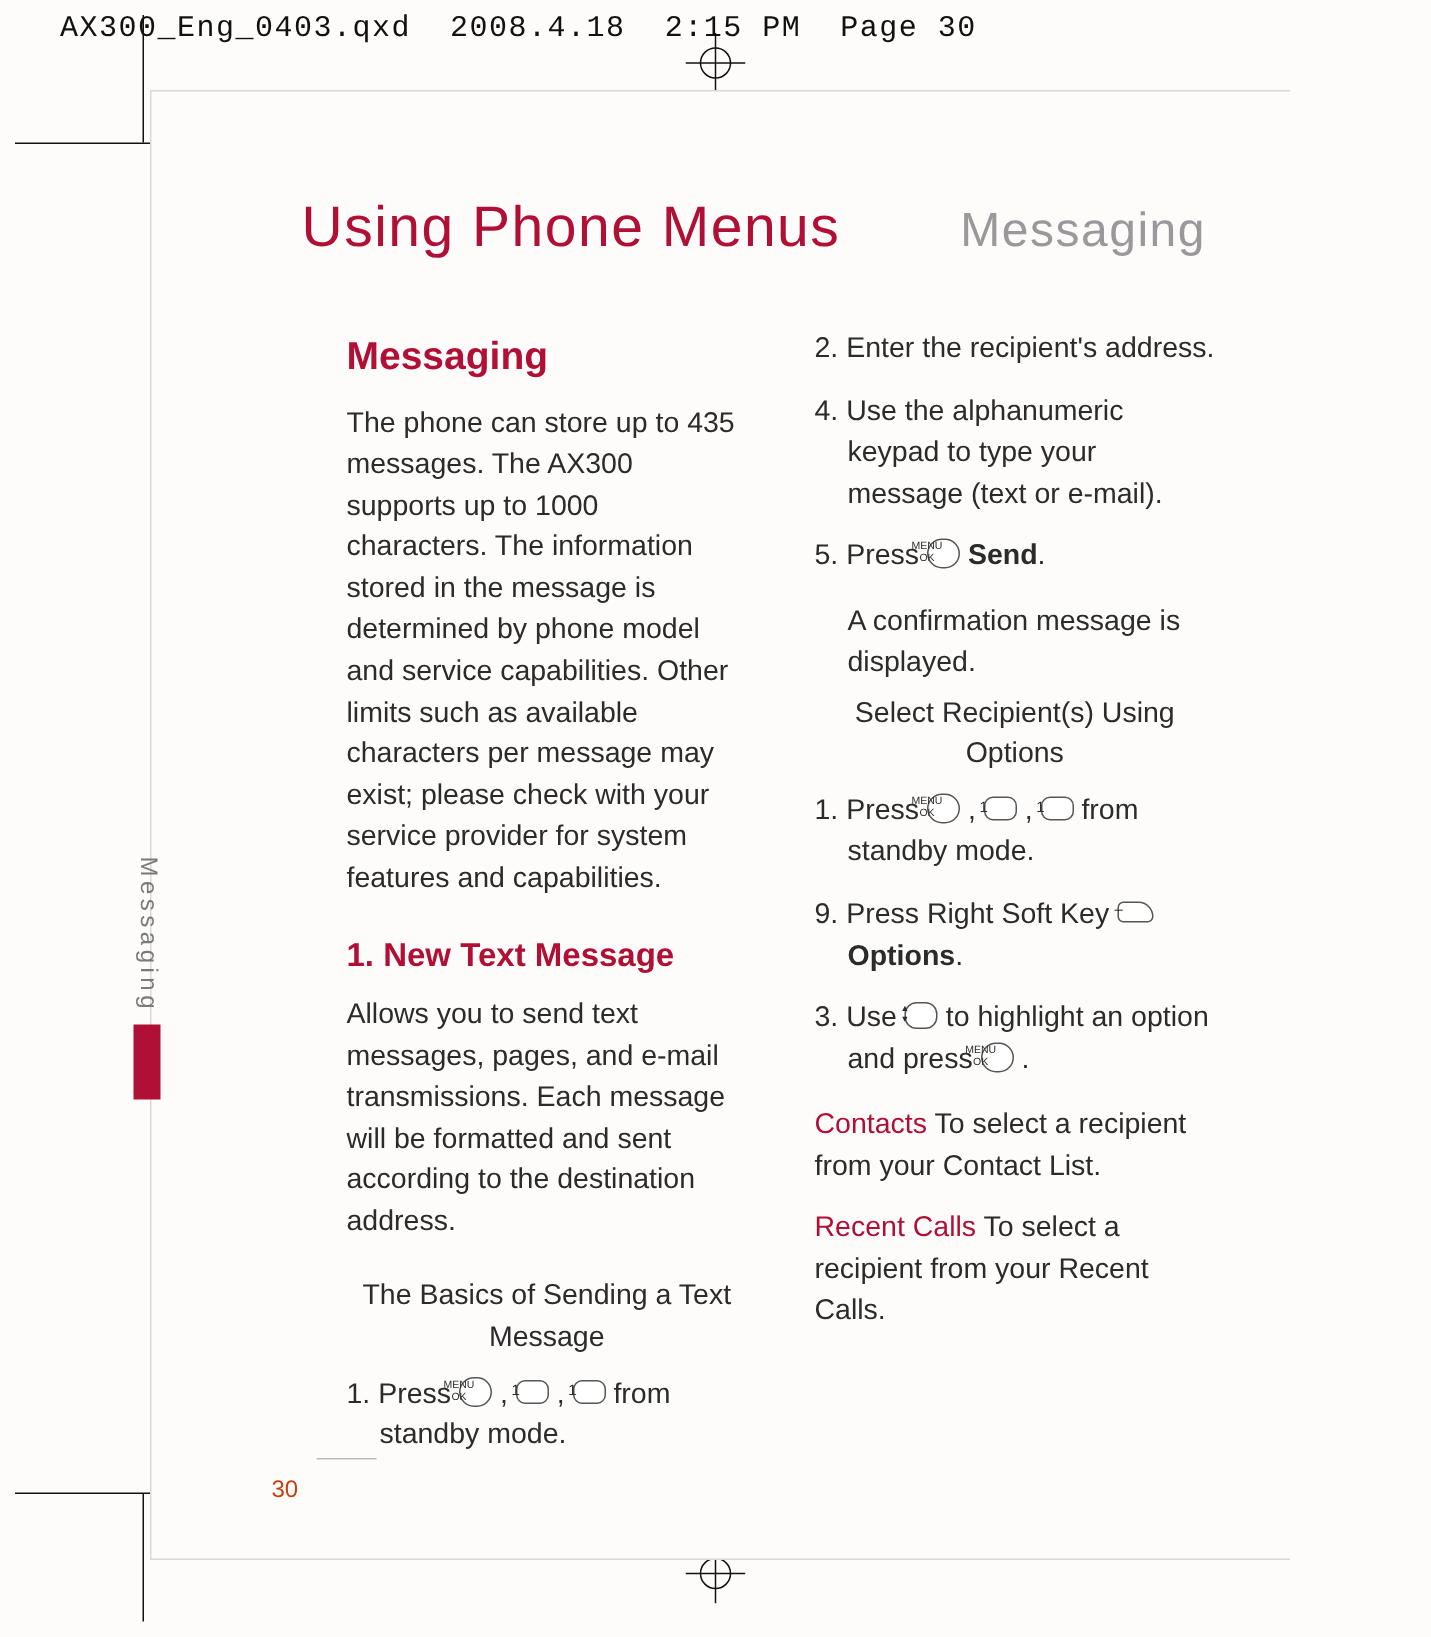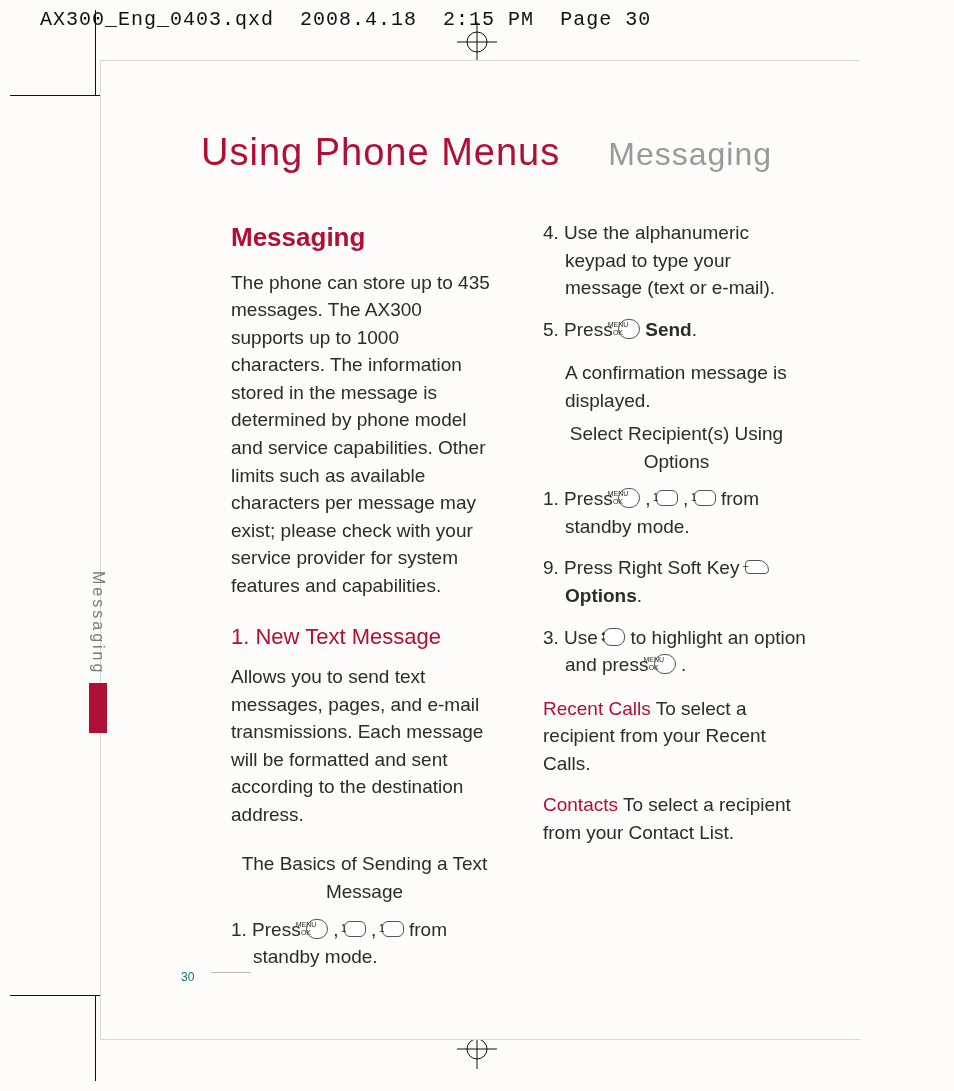--- a/index.html
+++ b/index.html
@@ -15,52 +15,52 @@
   
   .crop-h { position: absolute; height: 1px; background: #111; }
   .crop-v { position: absolute; width: 1px; background: #111; }
   .ctl-h { top: 95px; left: 10px; width: 90px; }
   .ctl-v { top: 10px; left: 95px; height: 85px; }
   .cbl-h { bottom: 95px; left: 10px; width: 90px; }
   .cbl-v { bottom: 10px; left: 95px; height: 85px; }
 
   
   .frame { position: absolute; top: 60px; left: 100px; width: 760px; height: 980px; border: 1px solid #d8d8d8; border-right: none; background: #fdfcfb; padding: 70px 50px 40px 60px; }
-  .title-row { display: flex; align-items: baseline; gap: 48px; margin-bottom: 45px; margin-left: 40px; }
+  .title-row { display: flex; align-items: baseline; gap: 80px; margin-bottom: 45px; margin-left: 40px; }
   .title-main { font-size: 38px; color: #b01035; font-weight: 400; letter-spacing: 1px; }
   .title-sub { font-size: 32px; color: #9a989a; letter-spacing: 1px; }
 
   .side-tab { position: absolute; left: -12px; top: 510px; display: flex; flex-direction: column; align-items: center; }
   .side-label { writing-mode: vertical-rl; font-size: 16px; letter-spacing: 3px; color: #7a7a7a; margin-bottom: 8px; }
   .side-bar { width: 18px; height: 50px; background: #b01035; }
 
   .cols { display: flex; gap: 45px; margin-left: 70px; }
   .col { width: 275px; font-size: 19px; line-height: 1.45; }
   .h-sec { font-size: 26px; color: #b01035; font-weight: 600; margin-bottom: 12px; }
   .para { margin-bottom: 22px; }
-  .h-sub { font-size: 22px; color: #b01035; font-weight: 400; margin-bottom: 10px; margin-top: 4px; }
+  .h-sub { font-size: 22px; color: #b01035; font-weight: 700; margin-bottom: 10px; margin-top: 4px; }
   .h-bold { font-weight: 400; margin-bottom: 10px; margin-top: 6px; text-align: center; }
   ol.steps { list-style: none; margin-bottom: 16px; }
   ol.steps li { margin-bottom: 14px; padding-left: 22px; text-indent: -22px; }
   .note { padding-left: 22px; }
   .opt-label { color: #b01035; font-weight: 500; }
   .opt-row { margin-bottom: 14px; }
   .bld { font-weight: 700; }
 
   .key { display: inline-block; vertical-align: middle; border: 1px solid #555; border-radius: 6px; padding: 0 4px; font-size: 10px; line-height: 14px; min-width: 22px; text-align: center; background: #fff; position: relative; top: -2px; }
   .key-ok { border-radius: 10px; font-size: 7px; line-height: 8px; padding: 1px 2px; }
   .key-ok span { display: block; }
   .key-1 { font-size: 10px; padding: 0 2px; }
   .key-soft { border-radius: 4px 10px 4px 4px; width: 24px; height: 14px; padding: 0; }
   .key-soft::after { content: "–"; font-size: 10px; position: relative; top: -2px; }
   .key-nav { border-radius: 8px; width: 22px; height: 18px; padding: 0; }
   .key-nav::before { content: "▴"; display: block; font-size: 7px; line-height: 7px; }
   .key-nav::after { content: "▾"; display: block; font-size: 7px; line-height: 7px; }
 
-  .page-num { position: absolute; left: 80px; bottom: 55px; font-size: 12px; color: #0f766e; }
+  .page-num { position: absolute; left: 80px; bottom: 36px; font-size: 16px; color: #c2410c; }
   .page-rule { position: absolute; left: 110px; bottom: 66px; width: 40px; height: 1px; background: #bbb; }
 </style>
 </head>
 <body>
 
 <div class="page">
 
   <div class="meta-bar">
     <span>AX300_Eng_0403.qxd</span>&nbsp;&nbsp;<span>2008.4.18</span>&nbsp;&nbsp;<span>2:15 PM</span>&nbsp;&nbsp;<span>Page 30</span>
   </div>
@@ -112,20 +112,21 @@
             <span class="key key-1">1</span>
             <span> , </span>
             <span class="key key-1">1</span>
             <span> from standby mode.</span>
           </li>
         </ol>
       </div>
 
       <div class="col">
         <ol class="steps">
+          <li>2. Enter the recipient's address.</li>
           <li>4. Use the alphanumeric keypad to type your message (text or e-mail).</li>
           <li>
             <span>5. Press </span>
             <span class="key key-ok"><span>MENU</span><span>OK</span></span>
             <span class="bld">Send</span><span>.</span>
           </li>
         </ol>
         <div class="note">A confirmation message is displayed.</div>
 
         <div class="h-bold">Select Recipient(s) Using Options</div>
@@ -147,24 +148,24 @@
           <li>
             <span>3. Use </span>
             <span class="key key-nav"></span>
             <span> to highlight an option and press </span>
             <span class="key key-ok"><span>MENU</span><span>OK</span></span>
             <span> .</span>
           </li>
         </ol>
 
         <div class="opt-row">
-          <span class="opt-label">Recent Calls</span><span> To select a recipient from your Recent Calls.</span>
+          <span class="opt-label">Contacts</span><span>  To select a recipient from your Contact List.</span>
         </div>
         <div class="opt-row">
-          <span class="opt-label">Contacts</span><span>  To select a recipient from your Contact List.</span>
+          <span class="opt-label">Recent Calls</span><span> To select a recipient from your Recent Calls.</span>
         </div>
       </div>
     </div>
 
     <div class="page-rule"></div>
     <div class="page-num">30</div>
   </div>
 </div>
 
 </body></html>

